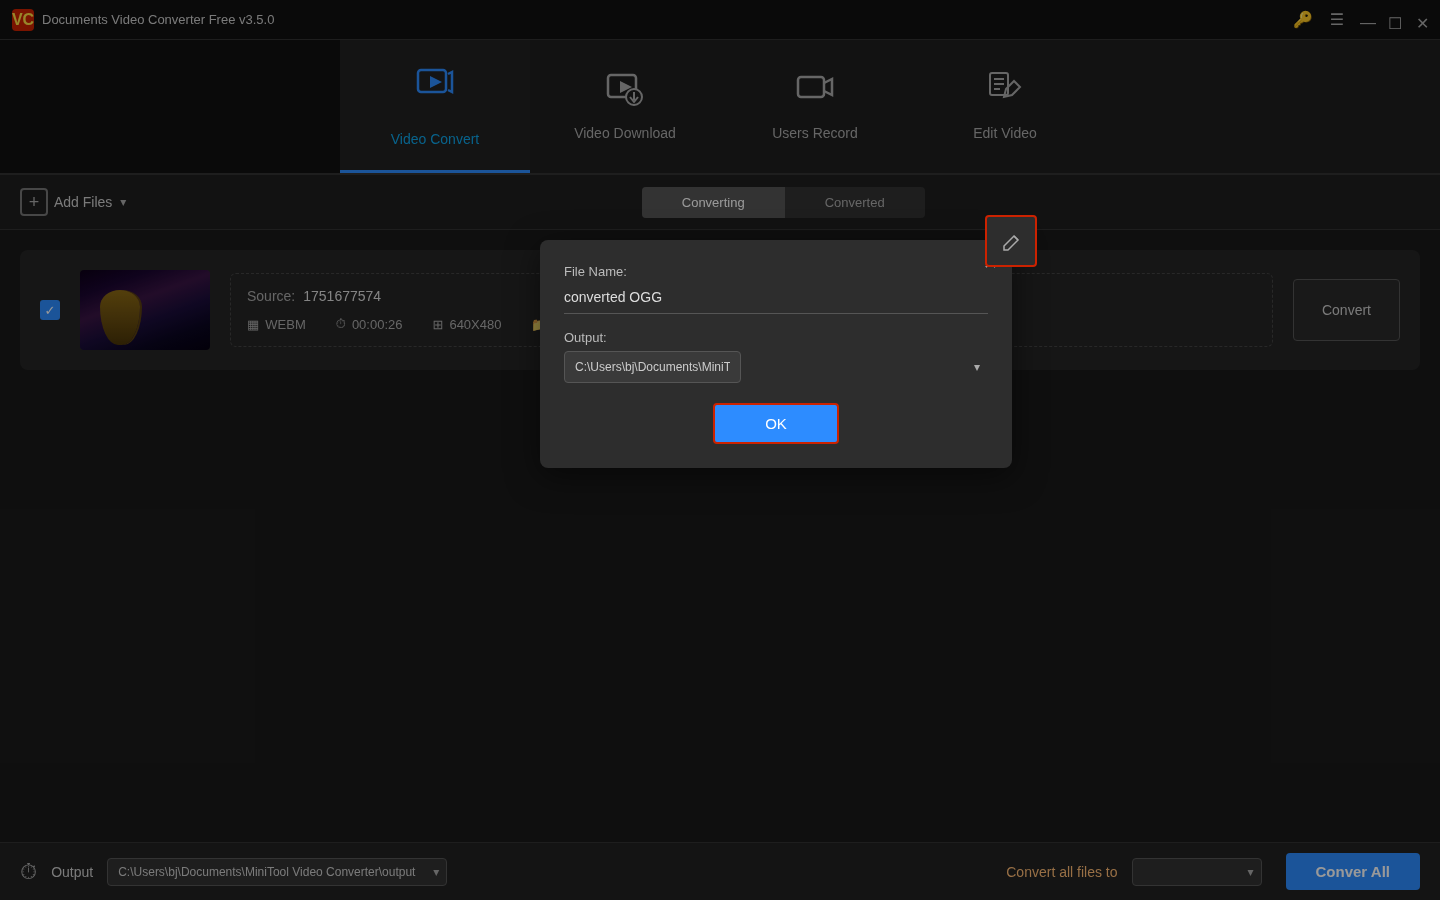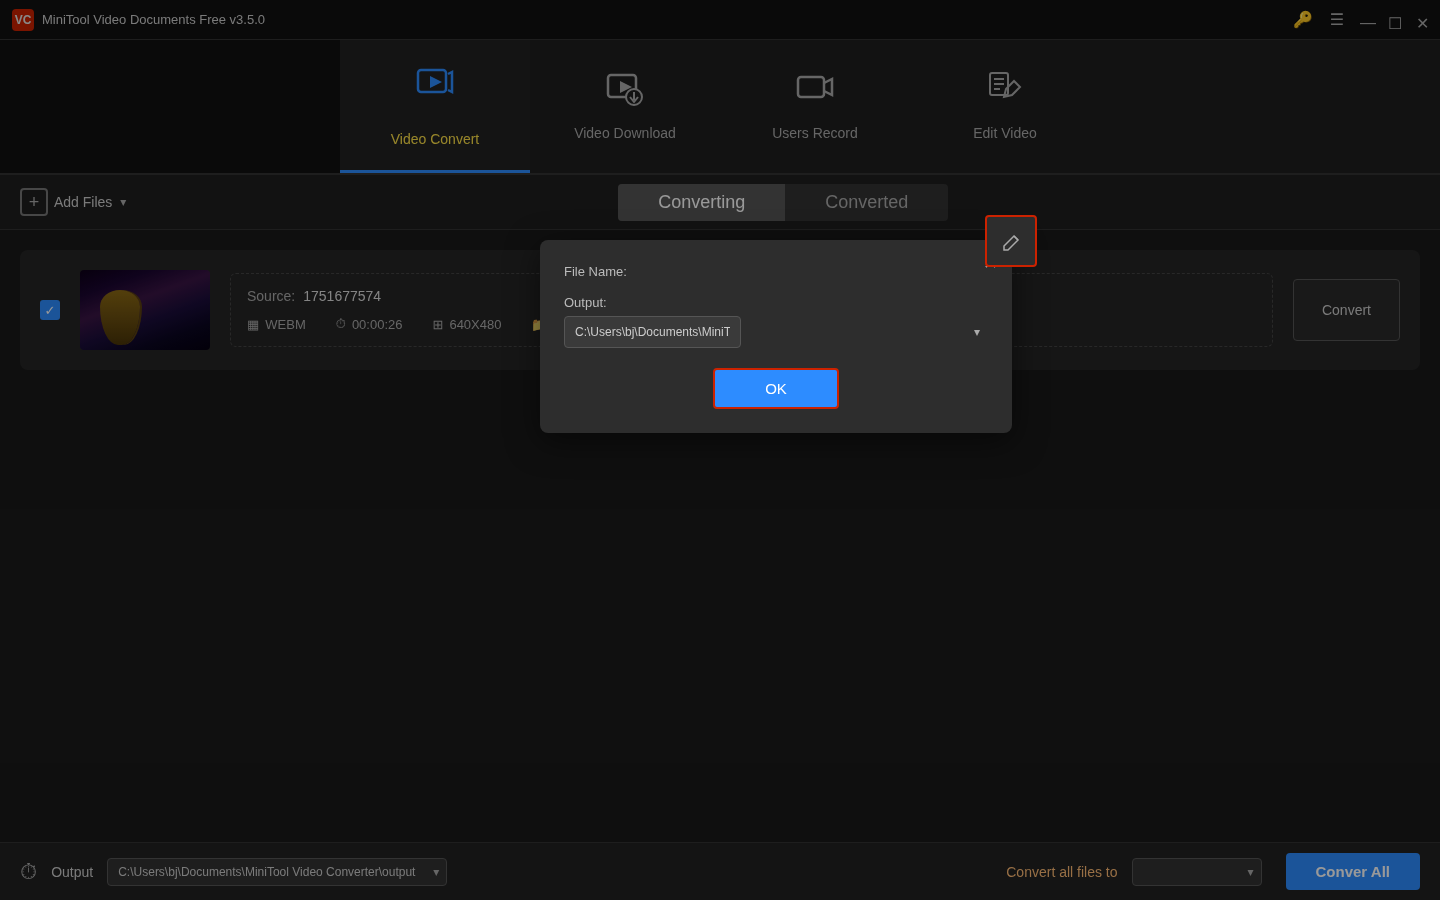--- a/index.html
+++ b/index.html
@@ -29,23 +29,23 @@
       gap: 8px;
     }
     .app-logo {
       width: 22px;
       height: 22px;
       background: #cc2200;
       border-radius: 4px;
       display: flex;
       align-items: center;
       justify-content: center;
-      color: #e5e5e5;
+      color: #fde047;
       font-weight: bold;
-      font-size: 12px;
+      font-size: 16px;
     }
     .app-title {
       color: #ccc;
       font-size: 13px;
     }
     .titlebar-right {
       display: flex;
       align-items: center;
       gap: 16px;
     }
@@ -80,21 +80,21 @@
       justify-content: center;
       gap: 10px;
       width: 190px;
       cursor: pointer;
       color: #aaa;
       font-size: 14px;
       border-bottom: 3px solid transparent;
       transition: color 0.2s;
     }
     .nav-tab.active {
-      color: #fde047;
+      color: #0ea5e9;
       background: #222;
       border-bottom: 3px solid #2d8cff;
       gap: 21px;
     }
     .nav-tab-icon {
       font-size: 32px;
     }
 
     
     .toolbar {
@@ -131,21 +131,21 @@
     .tab-switcher {
       display: flex;
       margin-left: auto;
       margin-right: auto;
       background: #333;
       border-radius: 4px;
       overflow: hidden;
     }
     .tab-btn {
       padding: 8px 40px;
-      font-size: 18px;
+      font-size: 13px;
       cursor: pointer;
       border: none;
       background: transparent;
       color: #aaa;
       font-weight: 500;
     }
     .tab-btn.active {
       background: #555;
       color: #fff;
     }
@@ -412,21 +412,21 @@
       pointer-events: none;
       font-size: 12px;
     }
   </style>
 </head>
 <body>
 
 <div class="titlebar">
   <div class="titlebar-left">
     <div class="app-logo">VC</div>
-    <span class="app-title">MiniTool Video Documents Free v3.5.0</span>
+    <span class="app-title">Documents Video Converter Free v3.5.0</span>
   </div>
   <div class="titlebar-right">
     <span class="titlebar-icon">🔑</span>
     <span class="titlebar-icon">☰</span>
     <span class="titlebar-btn">—</span>
     <span class="titlebar-btn">☐</span>
     <span class="titlebar-btn">✕</span>
   </div>
 </div>
 
@@ -531,20 +531,21 @@
     <svg width="22" height="22" viewBox="0 0 22 22" fill="none">
       <path d="M4 16 L14 6 L18 10 L8 20 L4 20 Z" stroke="#aaa" stroke-width="1.5" fill="none"></path>
       <line x1="14" y1="6" x2="18" y2="10" stroke="#aaa" stroke-width="1.5"></line>
     </svg>
   </div>
 
   <button class="dialog-close">✕</button>
 
   <div class="dialog-field">
     <span class="dialog-label">File Name:</span>
+    <div class="dialog-value">converted OGG</div>
   </div>
 
   <div class="dialog-field">
     <span class="dialog-label">Output:</span>
     <div class="dialog-output-row">
       <div class="select-wrapper" style="flex:1;">
         <input class="dialog-output-input" type="text" value="C:\Users\bj\Documents\MiniTool Video Conver" style="">
       </div>
     </div>
   </div>

